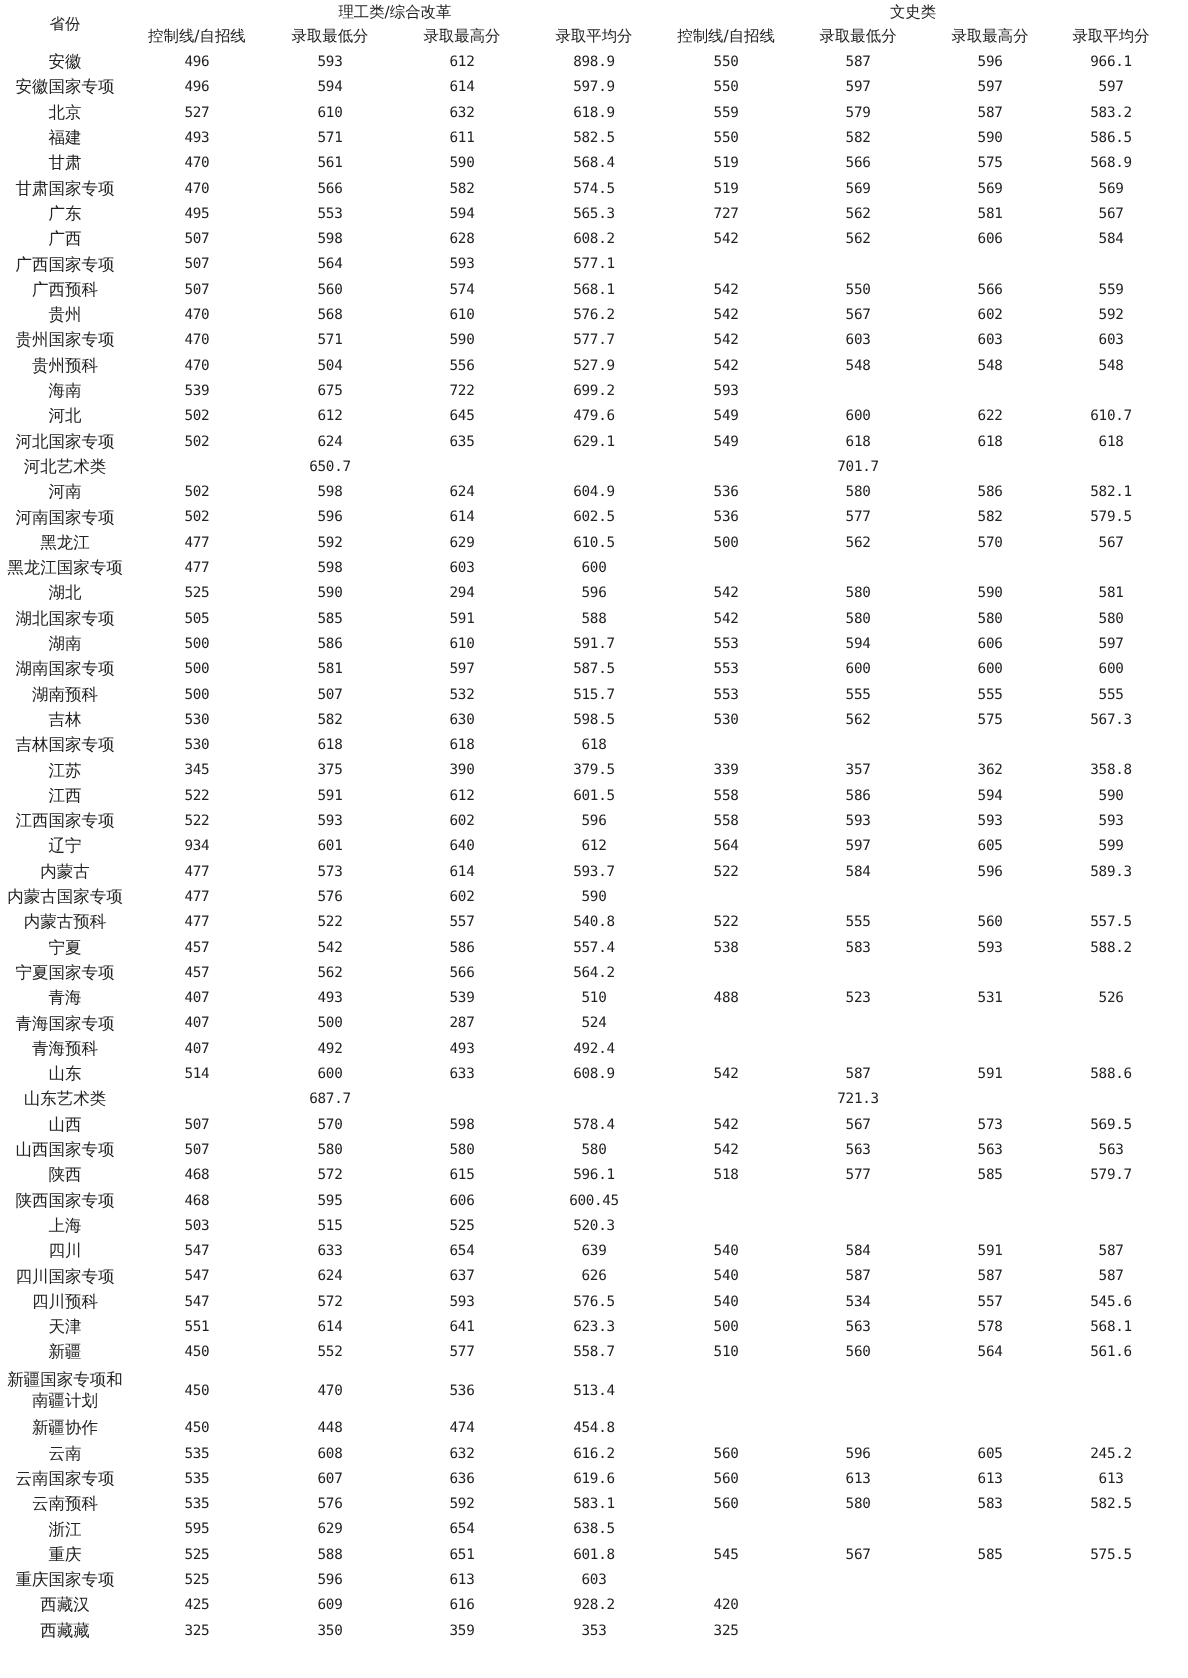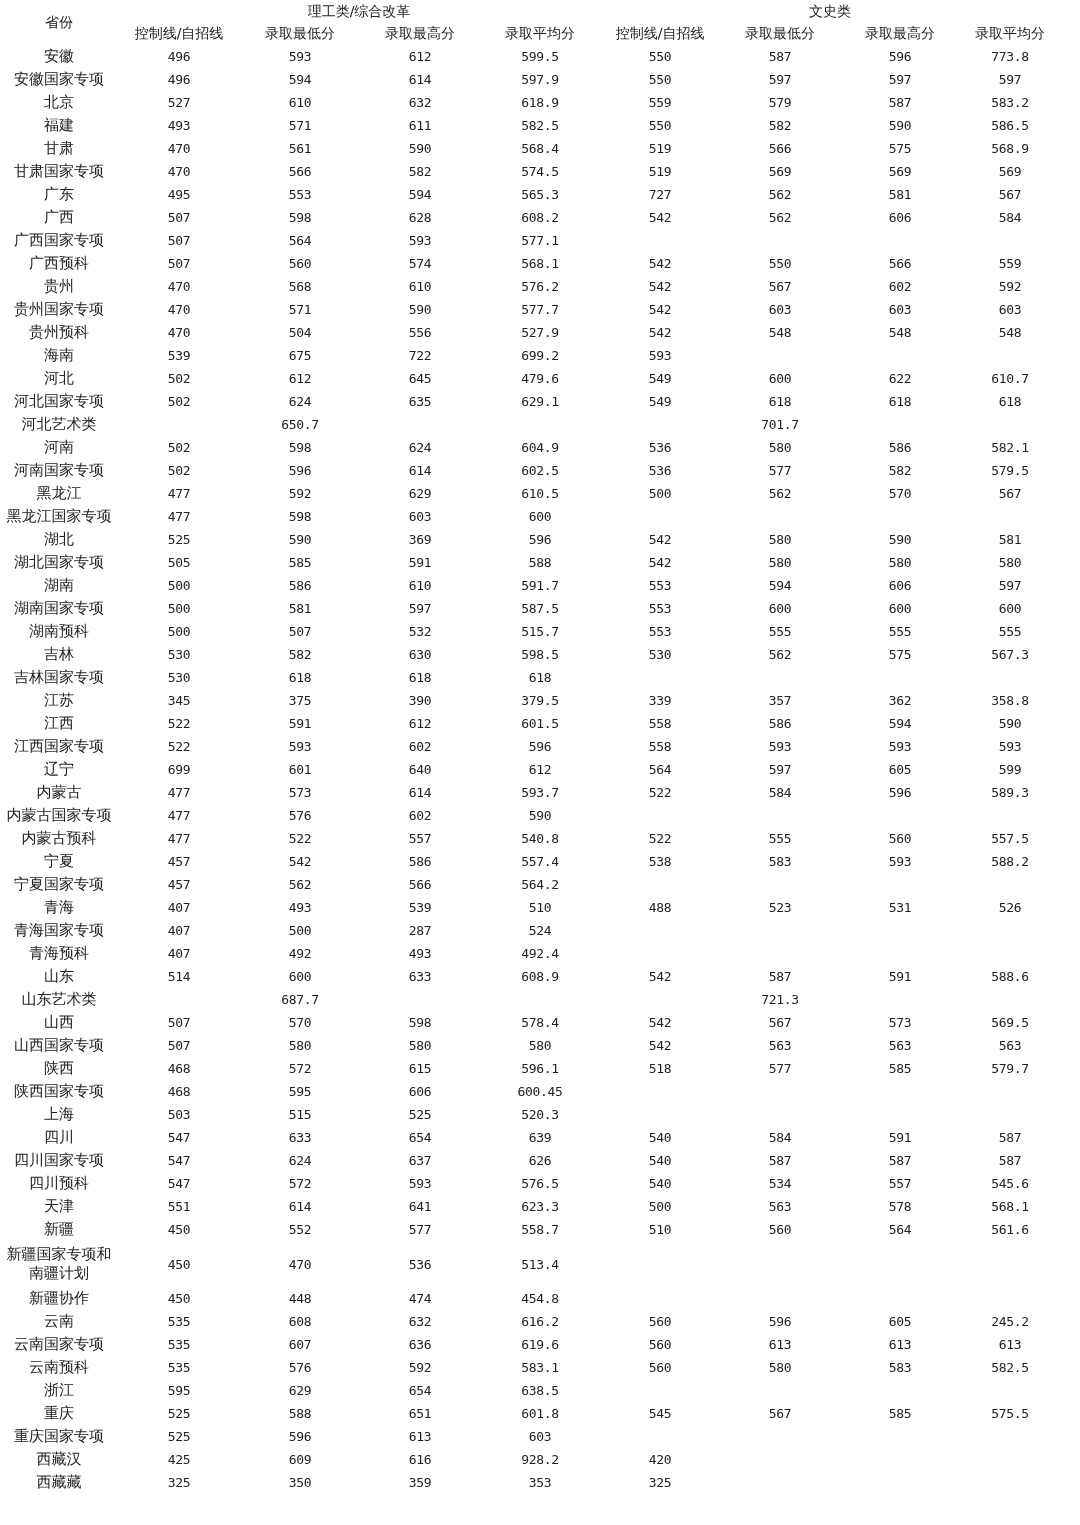--- a/index.html
+++ b/index.html
@@ -53,25 +53,25 @@
         <td class="hdr">录取最高分</td>
         <td class="hdr">录取平均分</td>
       </tr>
     </thead>
     <tbody id="rows">
         <tr>
           <td class="prov">安徽</td>
           <td class="num">496</td>
           <td class="num">593</td>
           <td class="num">612</td>
-          <td class="num">599.5</td>
+          <td class="num">898.9</td>
           <td class="num">550</td>
           <td class="num">587</td>
           <td class="num">596</td>
-          <td class="num">773.8</td>
+          <td class="num">966.1</td>
         </tr>
         <tr>
           <td class="prov">安徽国家专项</td>
           <td class="num">496</td>
           <td class="num">594</td>
           <td class="num">614</td>
           <td class="num">597.9</td>
           <td class="num">550</td>
           <td class="num">597</td>
           <td class="num">597</td>
@@ -283,21 +283,21 @@
           <td class="num">600</td>
           <td class="num"></td>
           <td class="num"></td>
           <td class="num"></td>
           <td class="num"></td>
         </tr>
         <tr>
           <td class="prov">湖北</td>
           <td class="num">525</td>
           <td class="num">590</td>
-          <td class="num">369</td>
+          <td class="num">294</td>
           <td class="num">596</td>
           <td class="num">542</td>
           <td class="num">580</td>
           <td class="num">590</td>
           <td class="num">581</td>
         </tr>
         <tr>
           <td class="prov">湖北国家专项</td>
           <td class="num">505</td>
           <td class="num">585</td>
@@ -391,21 +391,21 @@
           <td class="num">593</td>
           <td class="num">602</td>
           <td class="num">596</td>
           <td class="num">558</td>
           <td class="num">593</td>
           <td class="num">593</td>
           <td class="num">593</td>
         </tr>
         <tr>
           <td class="prov">辽宁</td>
-          <td class="num">699</td>
+          <td class="num">934</td>
           <td class="num">601</td>
           <td class="num">640</td>
           <td class="num">612</td>
           <td class="num">564</td>
           <td class="num">597</td>
           <td class="num">605</td>
           <td class="num">599</td>
         </tr>
         <tr>
           <td class="prov">内蒙古</td>

